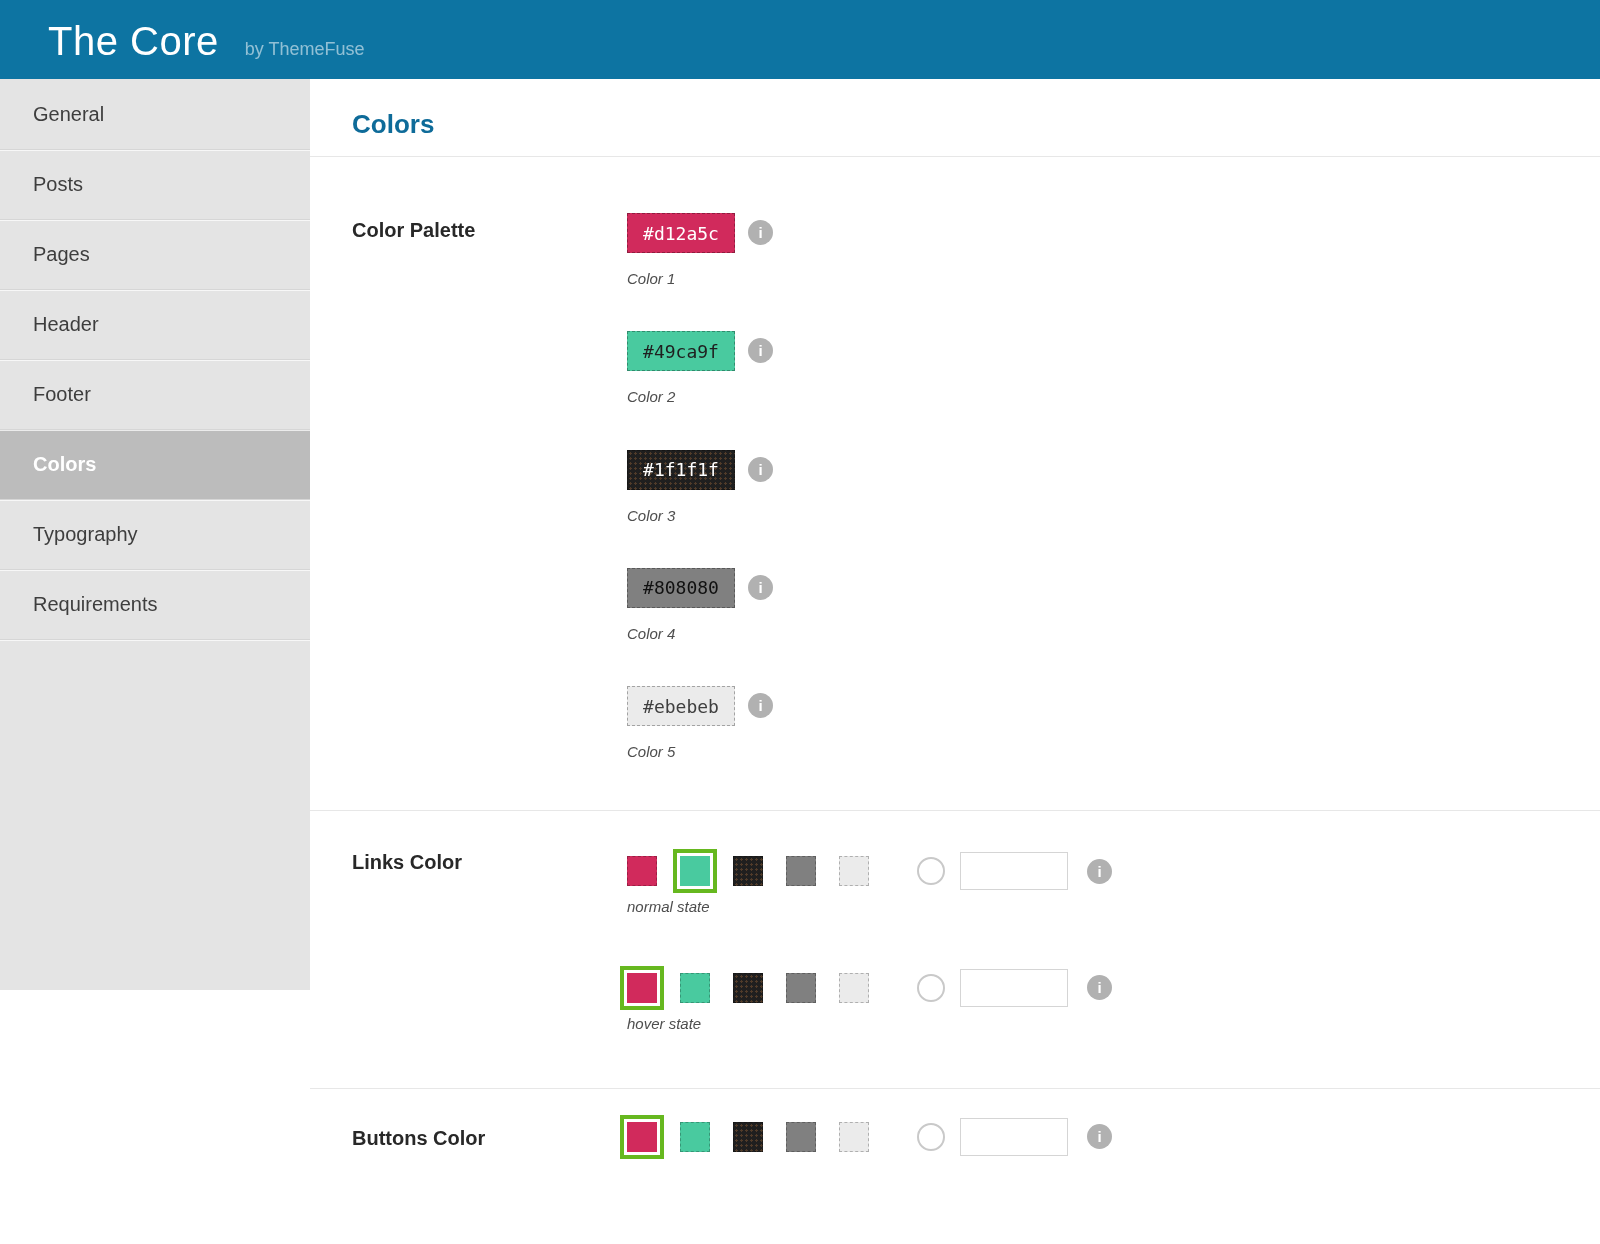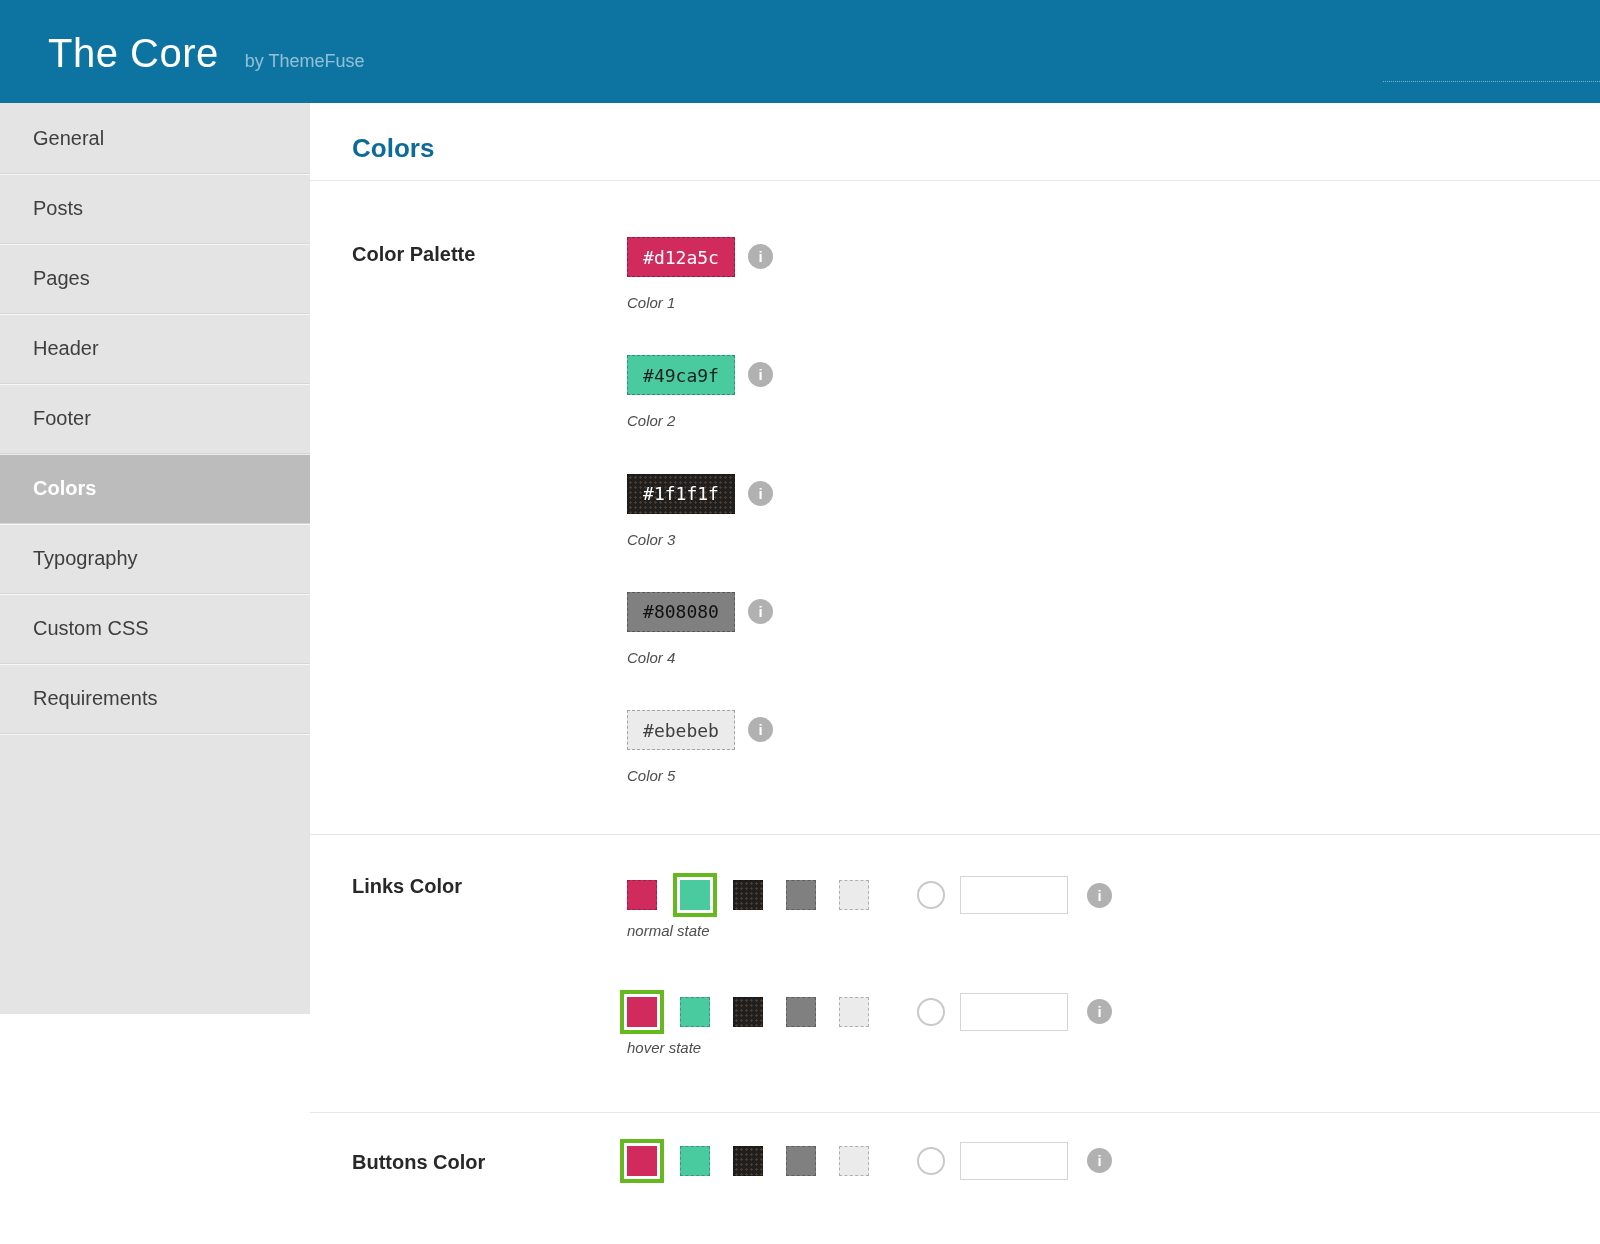--- a/index.html
+++ b/index.html
@@ -7,21 +7,21 @@
     margin: 0; padding: 0;
     width: 1600px; height: 1244px;
     overflow: hidden;
     background: #fff;
     font-family: "Liberation Sans", "DejaVu Sans", sans-serif;
   }
 
   
   .header {
     position: relative;
-    height: 103px;
+    height: 79px;
     display: flex;
     align-items: center;
     padding-left: 48px;
     padding-top: 4px;
   }
   .logo-row { display: flex; align-items: baseline; }
   .logo {
     font-size: 40px;
     font-weight: 300;
     color: #ffffff;
@@ -204,21 +204,20 @@
 <div class="shell">
 
   <div class="sidebar">
     <div class="side-item">General</div>
     <div class="side-item">Posts</div>
     <div class="side-item">Pages</div>
     <div class="side-item">Header</div>
     <div class="side-item">Footer</div>
     <div class="side-item selected" style="background-color: rgb(188, 188, 188);">Colors</div>
     <div class="side-item">Typography</div>
-    <div class="side-item">Custom CSS</div>
     <div class="side-item">Requirements</div>
     <div class="side-filler"></div>
   </div>
 
   <div class="main">
 
     <div class="title-wrap">
       <h1 style="color: rgb(14, 107, 153);">Colors</h1>
     </div>
 

